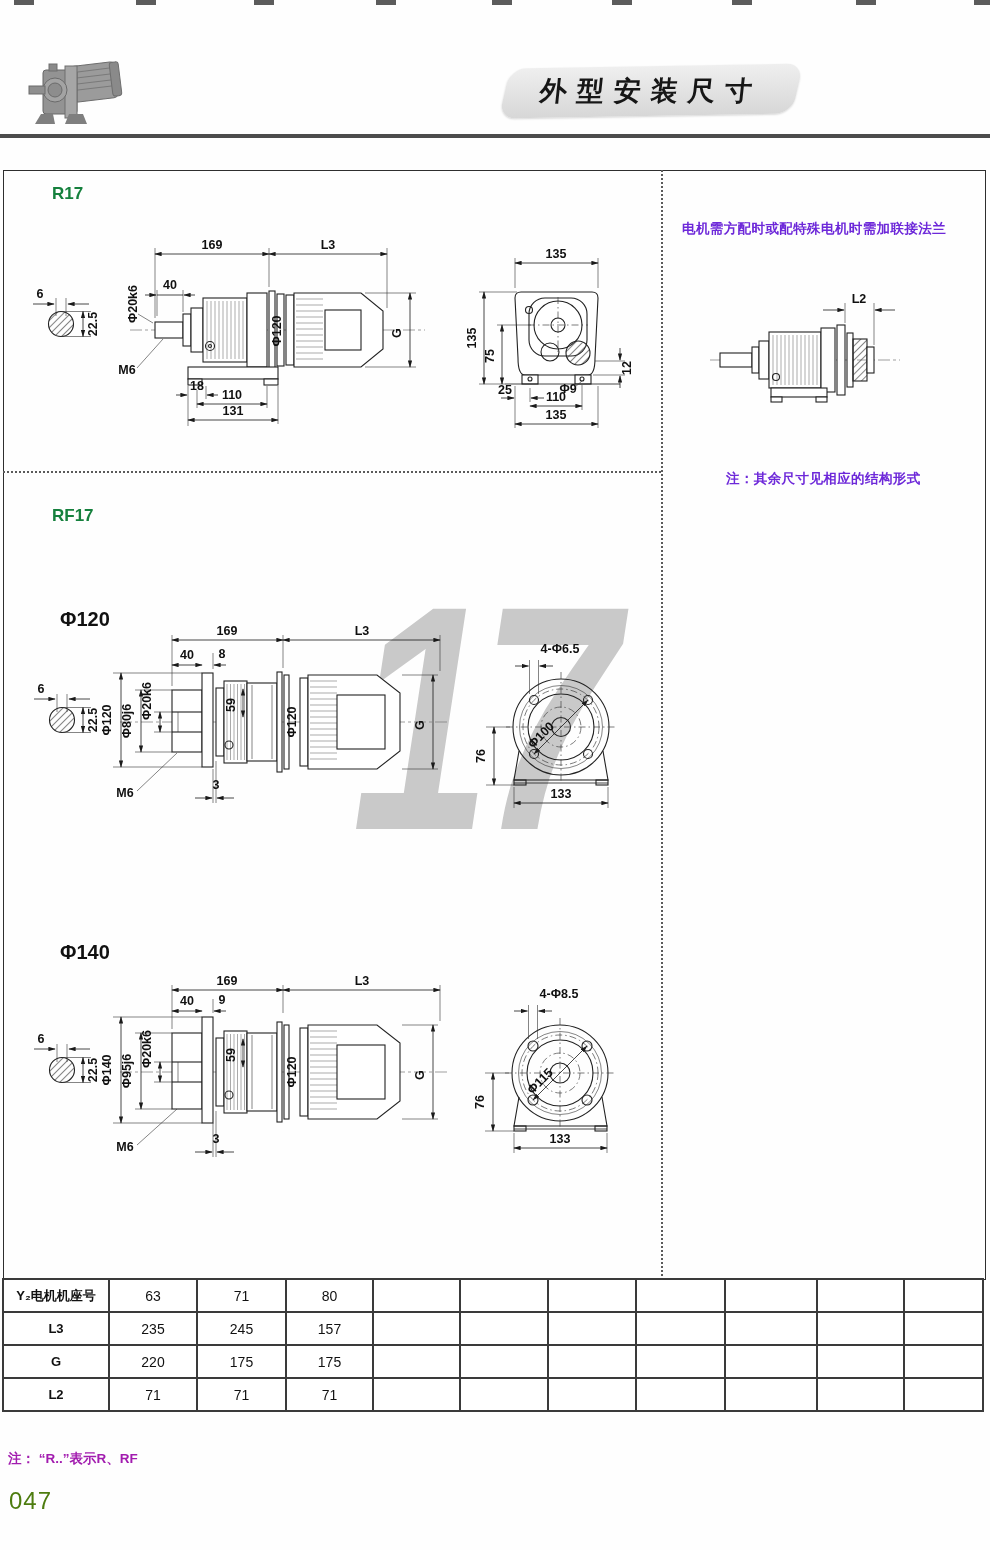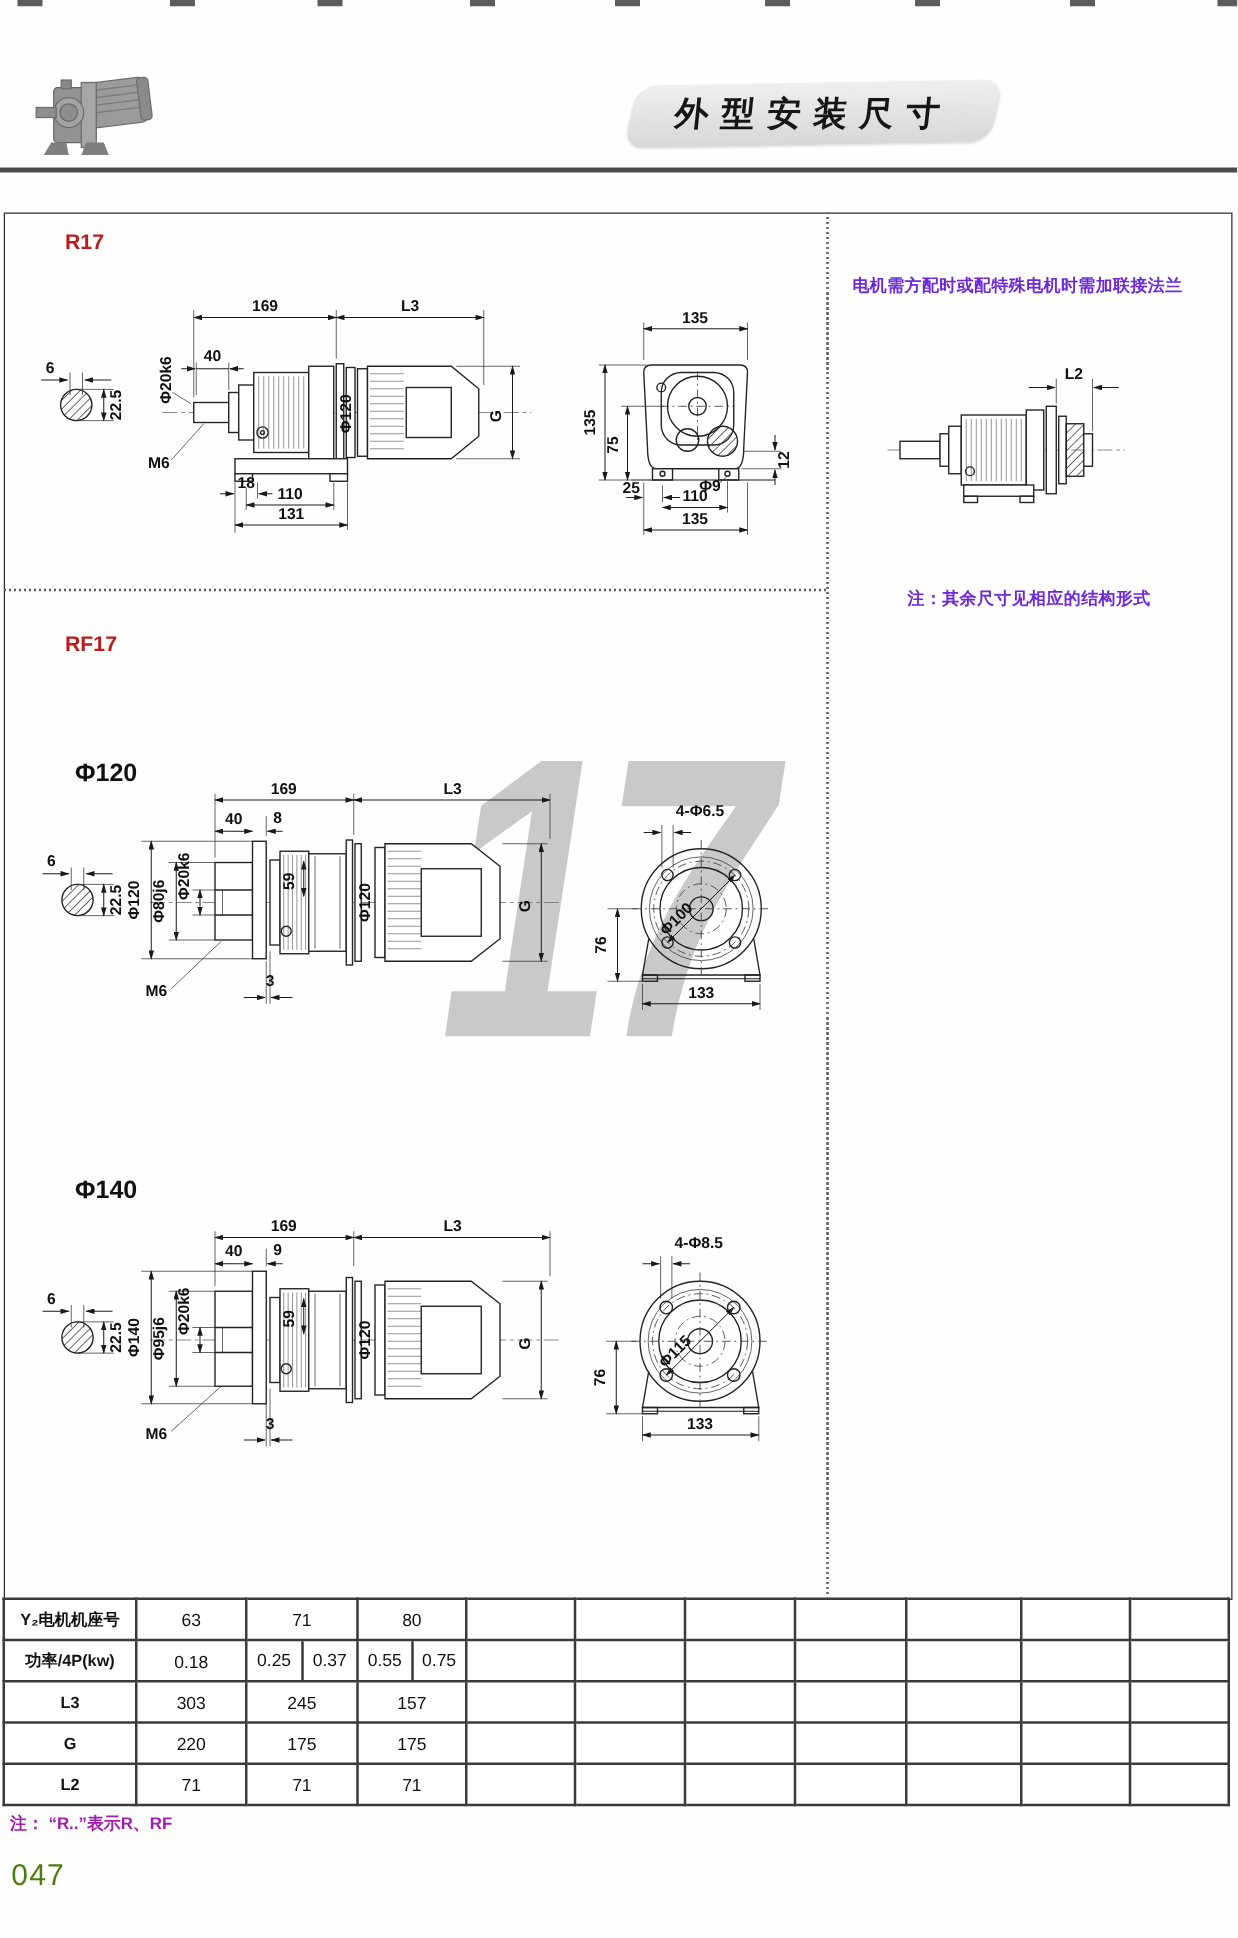--- a/index.html
+++ b/index.html
@@ -14,21 +14,21 @@
   #banner-text{position:absolute;left:505px;top:66px;width:292px;height:50px;line-height:50px;
           text-align:center;font-size:27px;font-weight:bold;letter-spacing:10px;color:#161616;
           transform:skewX(-6deg);}
   #top-rule{position:absolute;left:0;top:134px;width:990px;height:4px;background:#4c4c4c;}
   
   #content-box{position:absolute;left:3px;top:170px;width:981px;height:1108px;border:1px solid #2e2e2e;}
   #v-dots{position:absolute;left:661px;top:170px;width:2px;height:1108px;
           background:repeating-linear-gradient(to bottom,#5a5a5a 0 1.6px,transparent 1.6px 4px);}
   #h-dots{position:absolute;left:3px;top:471px;width:658px;height:2px;
           background:repeating-linear-gradient(to right,#5a5a5a 0 1.6px,transparent 1.6px 4px);}
-  .sec-title{position:absolute;font-weight:bold;font-size:17px;color:#b91c1c;}
+  .sec-title{position:absolute;font-weight:bold;font-size:17px;color:#15803d;}
   .phi-title{position:absolute;font-weight:bold;font-size:20px;color:#111;}
   .cn-note{position:absolute;font-size:13.5px;font-weight:600;color:#6d28d9;white-space:nowrap;letter-spacing:.4px;}
   #watermark{position:absolute;left:352px;top:568px;font-size:320px;line-height:300px;
              font-weight:bold;font-style:italic;color:#c9c9c9;letter-spacing:-14px;
              transform:scaleX(.78);transform-origin:left top;z-index:1;}
   svg.draw{position:absolute;z-index:2;overflow:visible;}
   svg.draw text{font-family:"Liberation Sans",sans-serif;font-size:12.5px;font-weight:600;
                 fill:#101010;text-anchor:middle;}
   .o{fill:#ffffff;stroke:#222;stroke-width:1.1;}
   .on{fill:none;stroke:#222;stroke-width:1.1;}
@@ -587,45 +587,22 @@
       <td>80</td>
       <td></td>
           <td></td>
           <td></td>
       <td></td>
           <td></td>
           <td></td>
       <td></td>
     </tr>
     <tr>
-      <th>功率/4P(kw)</th>
-      <td>0.18</td>
-      <td>
-        <div class="split">
-          <span>0.25</span>
-          <span>0.37</span>
-        </div>
-      </td>
-      <td>
-        <div class="split">
-          <span>0.55</span>
-          <span>0.75</span>
-        </div>
-      </td>
-      <td></td>
-          <td></td>
-          <td></td>
-      <td></td>
-          <td></td>
-          <td></td>
-      <td></td>
-    </tr>
-    <tr>
       <th>L3</th>
-      <td>303</td>
+      <td>235</td>
       <td>245</td>
       <td>157</td>
       <td></td>
           <td></td>
           <td></td>
       <td></td>
           <td></td>
           <td></td>
       <td></td>
     </tr>

